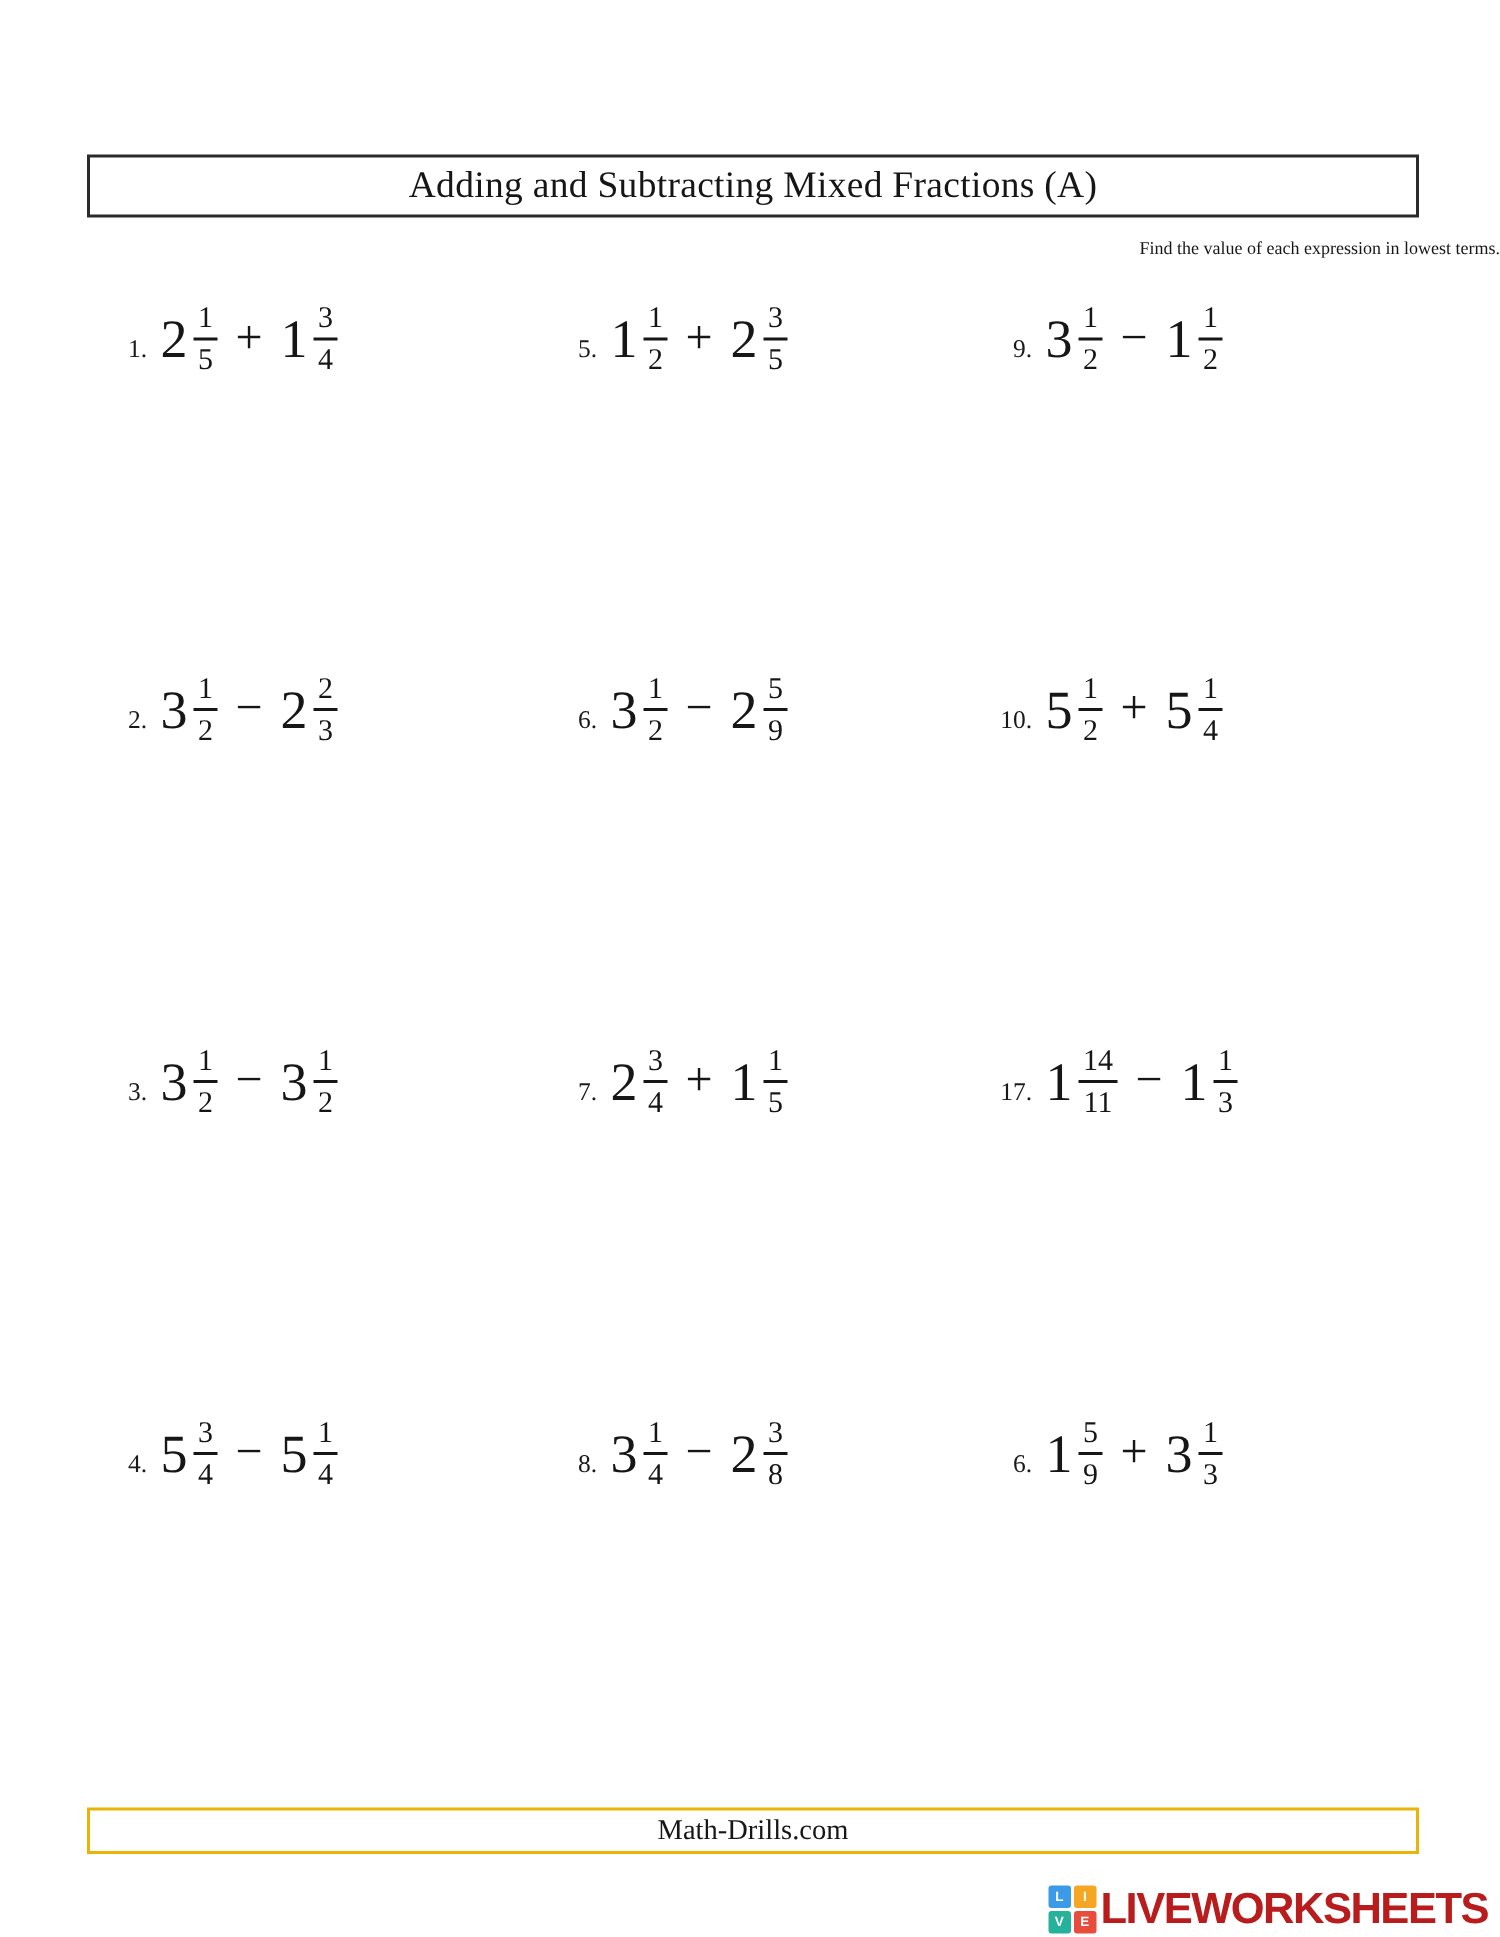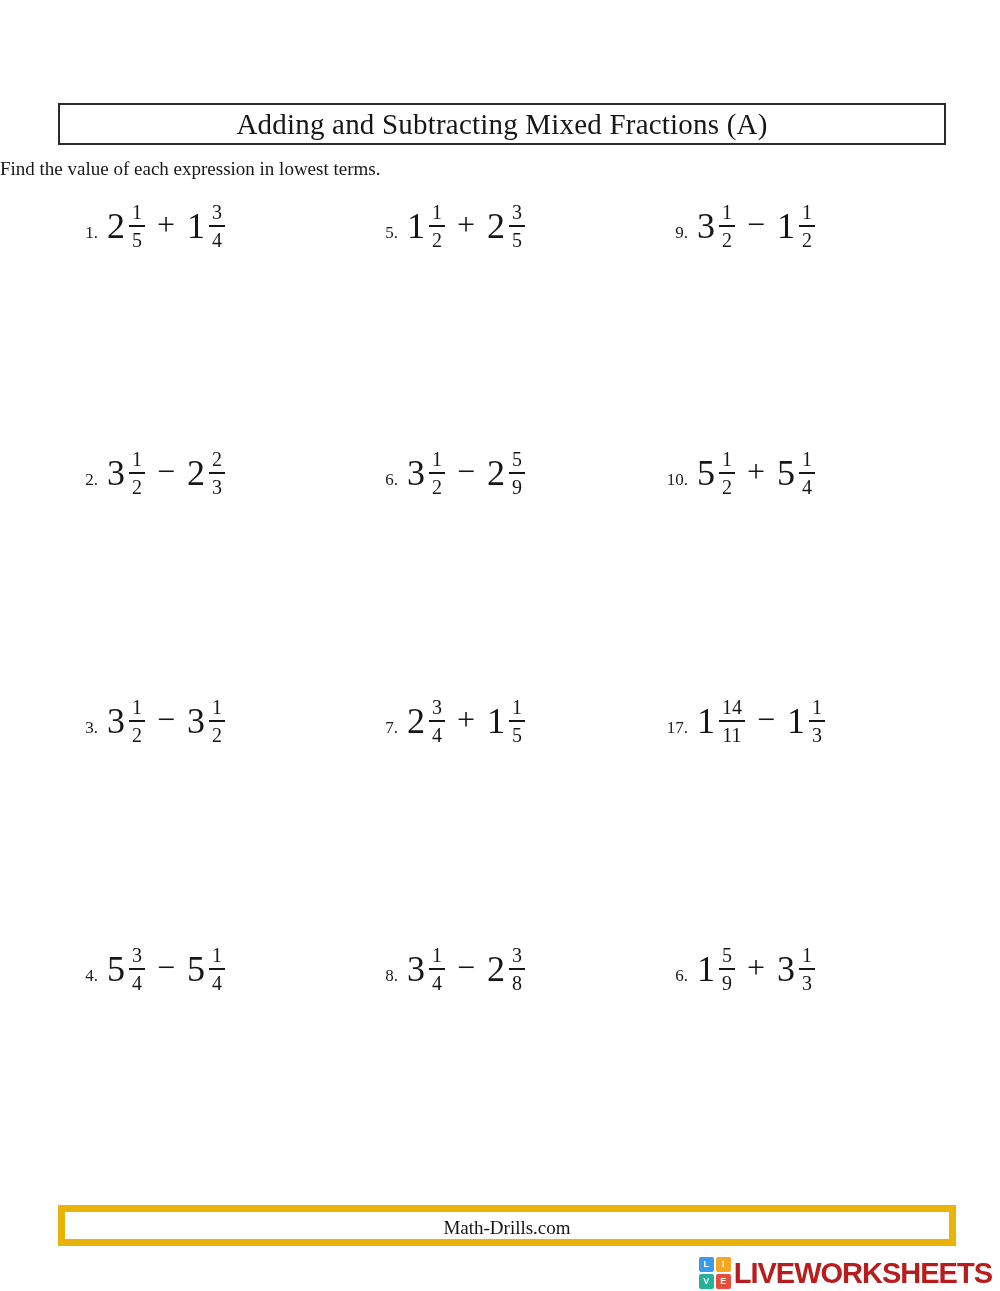--- a/index.html
+++ b/index.html
@@ -1,38 +1,38 @@
 <!DOCTYPE html>
 <html><head>
 <meta charset="utf-8">
 <style>
   html,body{margin:0;padding:0;background:#ffffff;}
   .page{position:relative;width:1000px;height:1291px;background:#ffffff;overflow:hidden;
         font-family:"Liberation Serif","DejaVu Serif",serif;color:#161616;}
 
   .title-box{position:absolute;left:58px;top:103px;width:884px;height:38px;
              border:2px solid #2b2b2b;display:flex;align-items:center;justify-content:center;}
-  .title-box span{font-size:29px;letter-spacing:0.2px;}
-
-  .subtitle{position:absolute;left:0;top:158px;width:100%;text-align:left;font-size:19px;}
+  .title-box span{font-size:25px;letter-spacing:0.2px;}
+
+  .subtitle{position:absolute;left:0;top:158px;width:100%;text-align:right;font-size:12px;}
 
   .cell{position:absolute;height:92px;display:flex;align-items:center;}
   .c1{left:60px;}  .c2{left:360px;}  .c3{left:650px;}
   .r1{top:180px;}  .r2{top:427px;}  .r3{top:675px;}  .r4{top:923px;}
 
   .pnum{width:38px;text-align:right;font-size:17px;margin-right:9px;margin-top:14px;color:#1a1a1a;}
   .expr{display:flex;align-items:center;}
   .whole{font-size:36px;line-height:1;}
   .frac{display:inline-flex;flex-direction:column;margin-left:4px;line-height:1;font-size:20px;}
   .fnum{text-align:center;padding:0 3px 3px;border-bottom:2px solid #161616;}
   .fden{text-align:center;padding:3px 3px 0;}
   .op{font-size:32px;line-height:1;margin:0 12px;padding-bottom:4px;}
 
   .footer-box{position:absolute;left:58px;top:1205px;width:884px;height:27px;
-              border:7px solid #eab308;display:flex;align-items:flex-end;justify-content:center;}
+              border:2px solid #eab308;display:flex;align-items:center;justify-content:center;}
   .footer-box span{font-size:19px;}
 
   .branding{position:absolute;right:8px;bottom:2px;display:flex;align-items:center;gap:3px;
             text-decoration:none;cursor:pointer;}
   .logo-grid{display:grid;grid-template-columns:15px 15px;grid-auto-rows:15px;gap:2px;}
   .sq{display:flex;align-items:center;justify-content:center;border-radius:2px;
       color:#fff;font-family:"Liberation Sans",sans-serif;font-weight:bold;font-size:9px;line-height:1;}
   .wordmark{font-family:"Liberation Sans",sans-serif;font-weight:bold;font-size:29px;
             letter-spacing:-1px;line-height:1;}
 </style>

